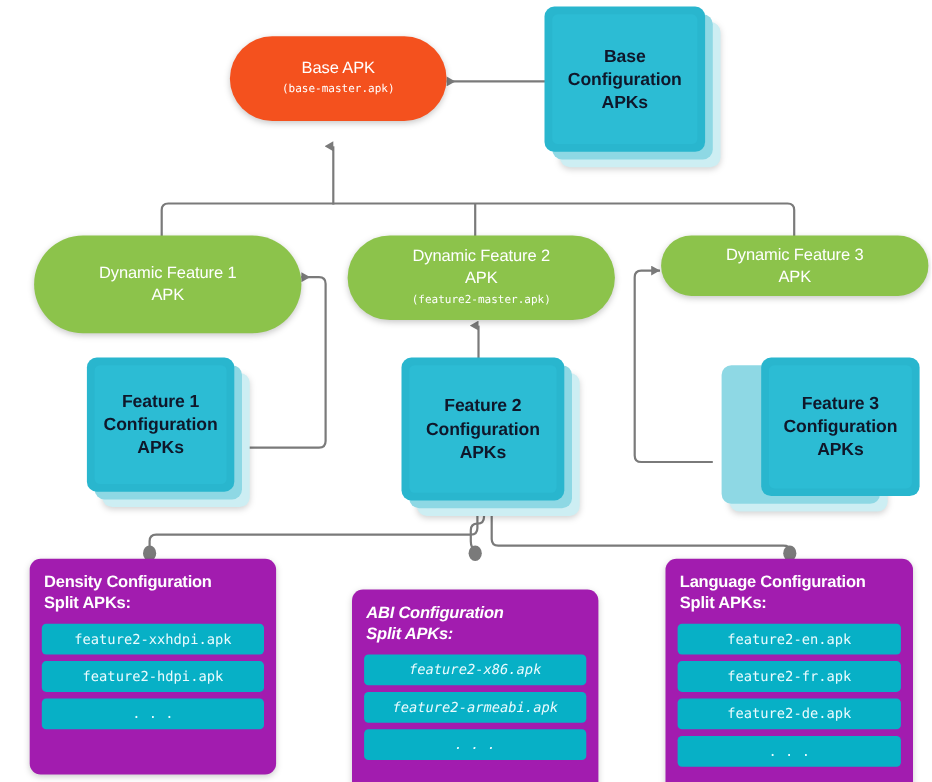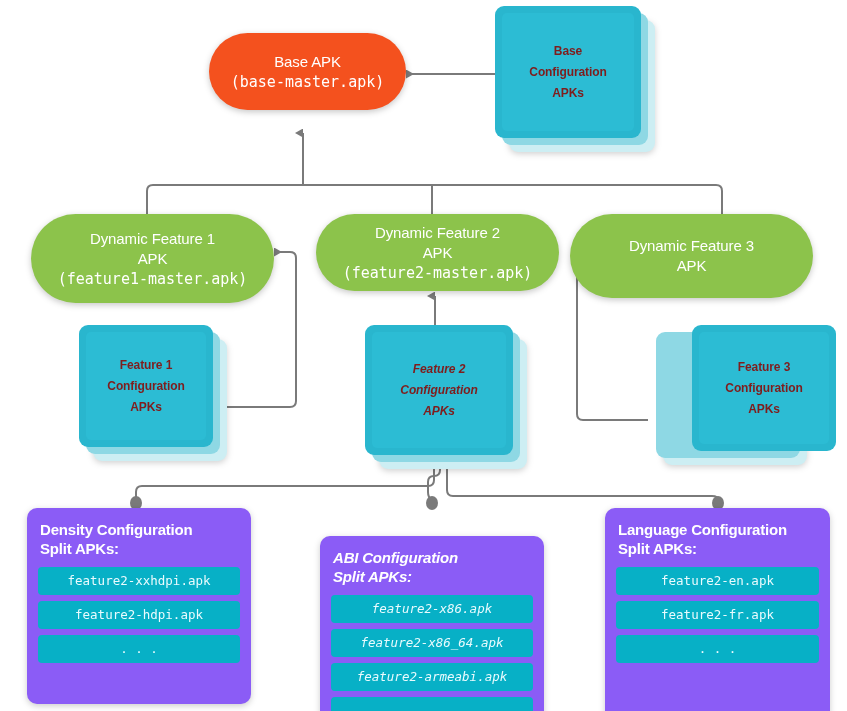--- a/index.html
+++ b/index.html
@@ -42,21 +42,21 @@
     z-index: 3;
   }
   .pill .title {
     font-size: 15px;
     font-weight: normal;
     line-height: 20px;
     letter-spacing: -0.1px;
   }
   .pill .file {
     font-family: "DejaVu Sans Mono", "Liberation Mono", monospace;
-    font-size: 15px;
+    font-size: 10px;
     line-height: 18px;
     margin-top: 1px;
     color: #ffffff;
   }
   .pill.base   { background: #f4511e; }
   .pill.feature{ background: #8cc34b; }
 
   
   .stack {
     position: absolute;
@@ -83,34 +83,34 @@
   .stack .layer.l1::after {
     content: "";
     position: absolute;
     left: 7px; top: 7px; right: 7px; bottom: 7px;
     border-radius: 5px;
     background: #2cbcd4;
   }
   .stack .cardtext {
     position: relative;
     z-index: 2;
-    color: #7f1d1d;
-    font-size: 12px;
+    color: #0f172a;
+    font-size: 16px;
     font-weight: bold;
     line-height: 21px;
     text-align: center;
     letter-spacing: -0.1px;
     padding: 0 6px;
   }
 
   
   .splitbox {
     position: absolute;
     box-sizing: border-box;
-    background: #8b5cf6;
+    background: #a21caf;
     border-radius: 10px;
     padding: 12px 11px 11px 11px;
     filter: drop-shadow(0 2px 3px rgba(0,0,0,0.20));
     z-index: 3;
   }
   .splitbox .heading {
     color: #ffffff;
     font-size: 15px;
     font-weight: bold;
     line-height: 19px;
@@ -190,50 +190,49 @@
         <div>Base</div>
         <div>Configuration</div>
         <div>APKs</div>
       </div>
     </div>
   </div>
 
   <div class="pill feature" style="left:31px; top:214px; width:243px; height:89px;">
     <div class="title">Dynamic Feature 1</div>
     <div class="title">APK</div>
-    <div class="file">(feature1-master.apk)</div>
   </div>
 
   <div class="pill feature" style="left:316px; top:214px; width:243px; height:77px;">
     <div class="title">Dynamic Feature 2</div>
     <div class="title">APK</div>
     <div class="file">(feature2-master.apk)</div>
   </div>
 
-  <div class="pill feature" style="left:570px; top:214px; width:243px; height:84px;">
+  <div class="pill feature" style="left:601px; top:214px; width:243px; height:55px;">
     <div class="title">Dynamic Feature 3</div>
     <div class="title">APK</div>
   </div>
 
   <div class="stack" style="left:79px; top:325px; width:160px; height:140px;">
     <div class="layer l3" style="left:14px; top:14px; width:134px; height:122px;"></div>
     <div class="layer l2" style="left:7px; top:7px; width:134px; height:122px;"></div>
     <div class="layer l1" style="left:0px; top:0px; width:134px; height:122px;">
       <div class="cardtext">
         <div>Feature 1</div>
         <div>Configuration</div>
         <div>APKs</div>
       </div>
     </div>
   </div>
 
   <div class="stack" style="left:365px; top:325px; width:175px; height:150px;">
     <div class="layer l3" style="left:14px; top:14px; width:148px; height:130px;"></div>
     <div class="layer l2" style="left:7px; top:7px; width:148px; height:130px;"></div>
-    <div class="layer l1" style="left:0px; top:0px; width:148px; height:130px;font-style:italic;">
+    <div class="layer l1" style="left:0px; top:0px; width:148px; height:130px;">
       <div class="cardtext">
         <div>Feature 2</div>
         <div>Configuration</div>
         <div>APKs</div>
       </div>
     </div>
   </div>
 
   <div class="stack" style="left:649px; top:325px; width:170px; height:145px;">
     <div class="layer l3" style="left:14px; top:14px; width:144px; height:126px;"></div>
@@ -256,28 +255,28 @@
     <div class="row">feature2-hdpi.apk</div>
     <div class="row">. . .</div>
   </div>
 
   <div class="splitbox" style="left:320px; top:536px; width:224px; height:196px;font-style:italic;">
     <div class="heading">
       <div>ABI Configuration</div>
       <div>Split APKs:</div>
     </div>
     <div class="row">feature2-x86.apk</div>
-    <div class="row">feature2-x86_64.apk</div>
     <div class="row">feature2-armeabi.apk</div>
     <div class="row">. . .</div>
   </div>
 
   <div class="splitbox" style="left:605px; top:508px; width:225px; height:236px;">
     <div class="heading">
       <div>Language Configuration</div>
       <div>Split APKs:</div>
     </div>
     <div class="row">feature2-en.apk</div>
     <div class="row">feature2-fr.apk</div>
+    <div class="row">feature2-de.apk</div>
     <div class="row">. . .</div>
   </div>
 
 </div>
 
 </body></html>

